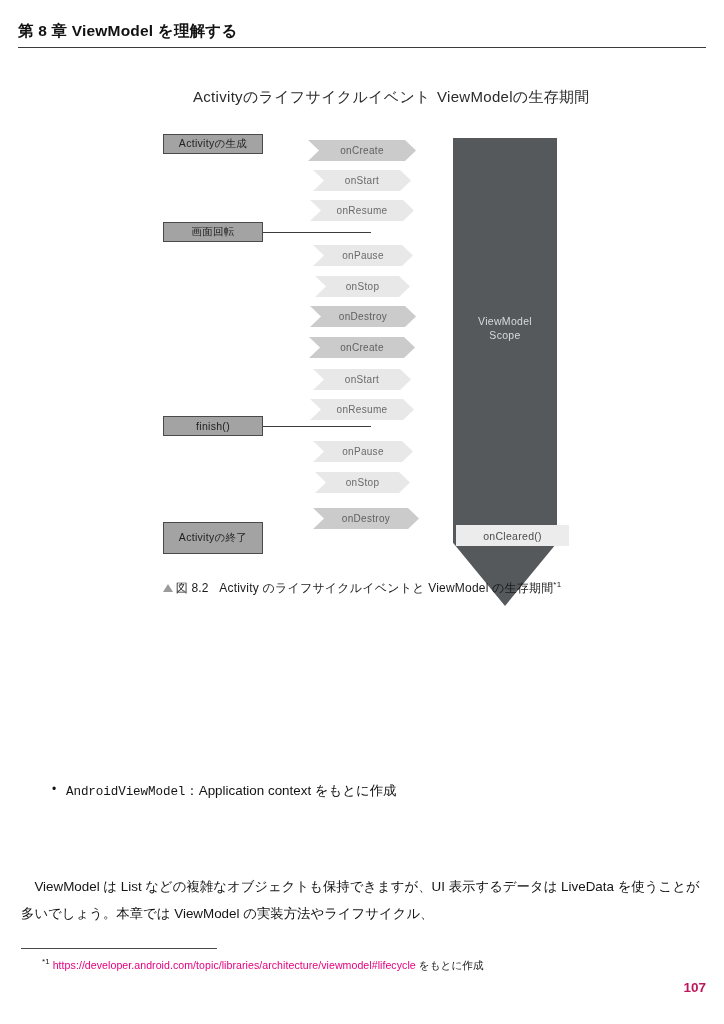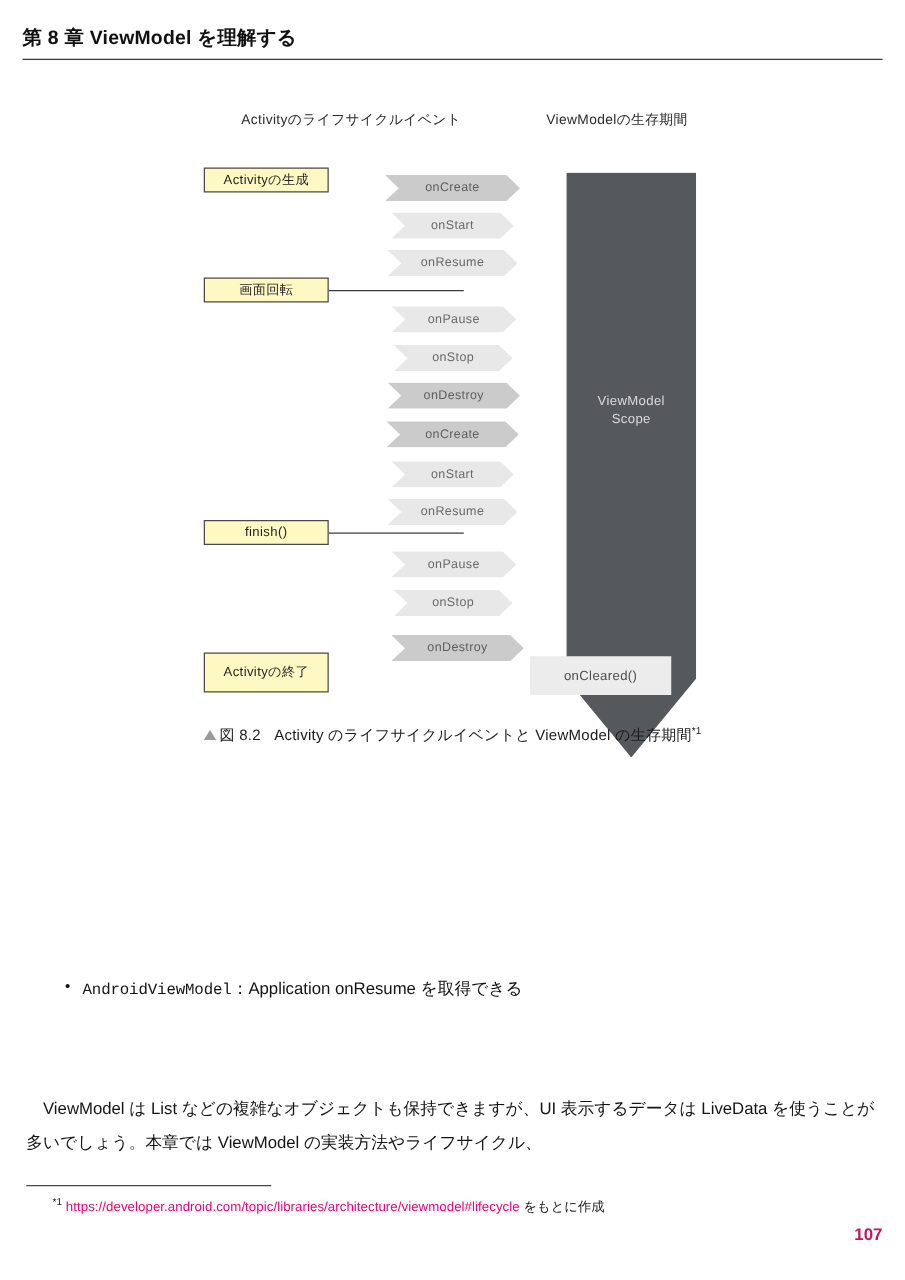--- a/index.html
+++ b/index.html
@@ -40,32 +40,32 @@
   
   .figure {
     position: absolute;
     left: 0;
     top: 78px;
     width: 724px;
     height: 530px;
   }
   .col-header {
     position: absolute;
-    font-size: 11px;
+    font-size: 15px;
     color: #2b2b2b;
     white-space: nowrap;
     letter-spacing: .3px;
   }
   .col-header.left  { left: 193px; top: 10px; }
   .col-header.right { left: 437px; top: 10px; }
 
   
   .state-box {
     position: absolute;
-    background: #fef9c3;
+    background: #a3a3a3;
     border: 1.4px solid #4a4a4a;
     font-size: 10.5px;
     color: #1f1f1f;
     display: flex;
     align-items: center;
     justify-content: center;
     box-sizing: border-box;
     letter-spacing: .3px;
     white-space: nowrap;
   }
@@ -272,32 +272,32 @@
   <div class="chevron light" style="left:313px; top:363px; width:100px; height:21px;">onPause</div>
   <div class="chevron light" style="left:315px; top:394px; width:95px;  height:21px;">onStop</div>
   <div class="chevron dark" style="left:313px; top:430px; width:106px; height:21px;">onDestroy</div>
 
   <div class="vm-scope" style="left:453px; top:60px; width:104px; height:468px;"></div>
   <div class="vm-scope-label" style="left:453px; top:236px; width:104px;">
     <span>ViewModel</span><br>
     <span>Scope</span>
   </div>
 
-  <div class="vm-cleared" style="left:424px; top:447px; width:113px; height:31px;">onCleared()</div>
+  <div class="vm-cleared" style="left:456px; top:447px; width:113px; height:21px;">onCleared()</div>
 </div>
 
 <div class="fig-caption">
   <span class="caption-tri"></span><span>図 8.2</span>&nbsp;&nbsp;&nbsp;<span>Activity のライフサイクルイベントと ViewModel の生存期間</span><span class="fn-ref">*1</span>
 </div>
 
 <div class="body-copy">
 </div>
 
 <ul class="bullet-list">
-  <li><code class="mono">AndroidViewModel</code><span>：Application onResume を取得できる</span></li>
+  <li><code class="mono">AndroidViewModel</code><span>：Application context をもとに作成</span></li>
 </ul>
 
 <div class="closing-copy">
   <p class="para">ViewModel は List などの複雑なオブジェクトも保持できますが、UI 表示するデータは LiveData を使うことが多いでしょう。本章では ViewModel の実装方法やライフサイクル、</p>
 </div>
 
 <div class="footnote-rule"></div>
 <div class="footnote">
   <span class="fn-mark">*1</span>
   <a class="fn-url" href="#">https://developer.android.com/topic/libraries/architecture/viewmodel#lifecycle</a><span> をもとに作成</span>

